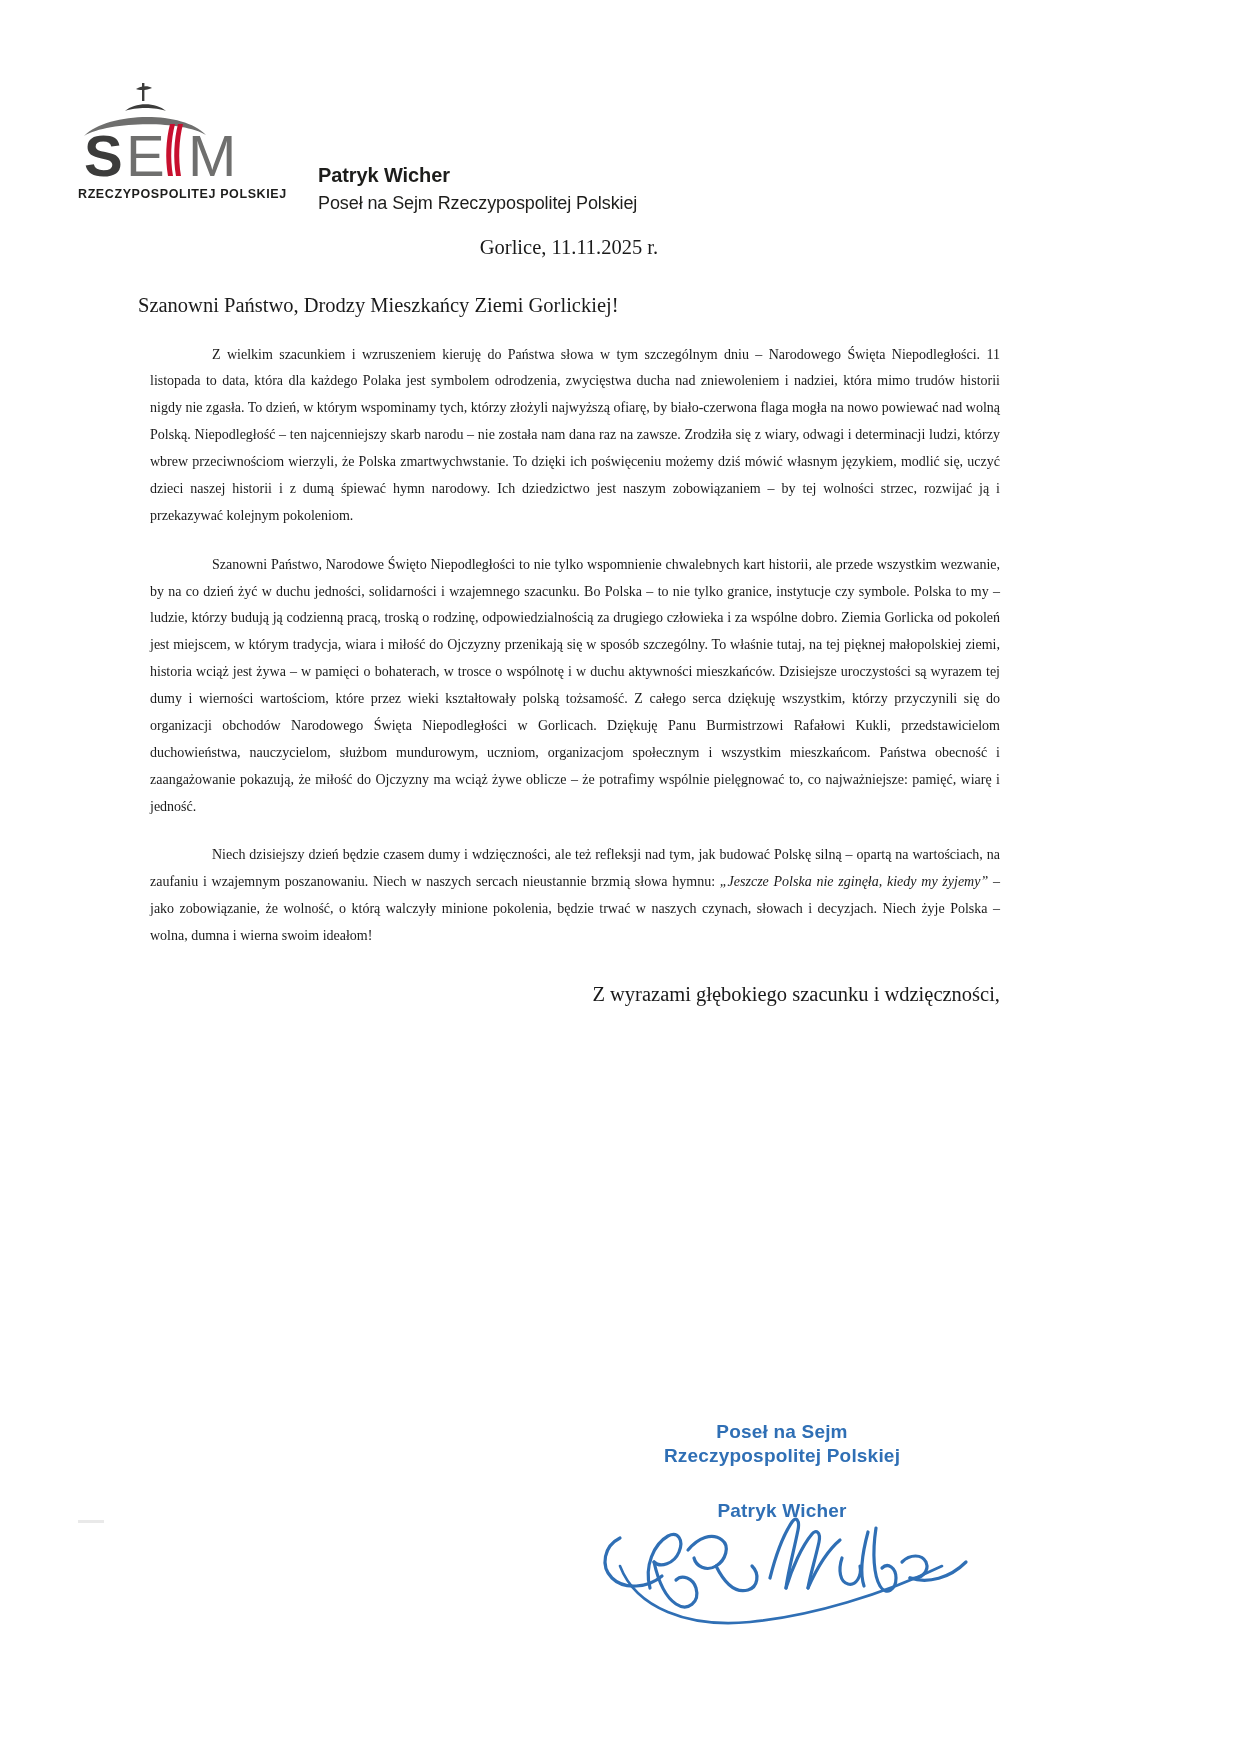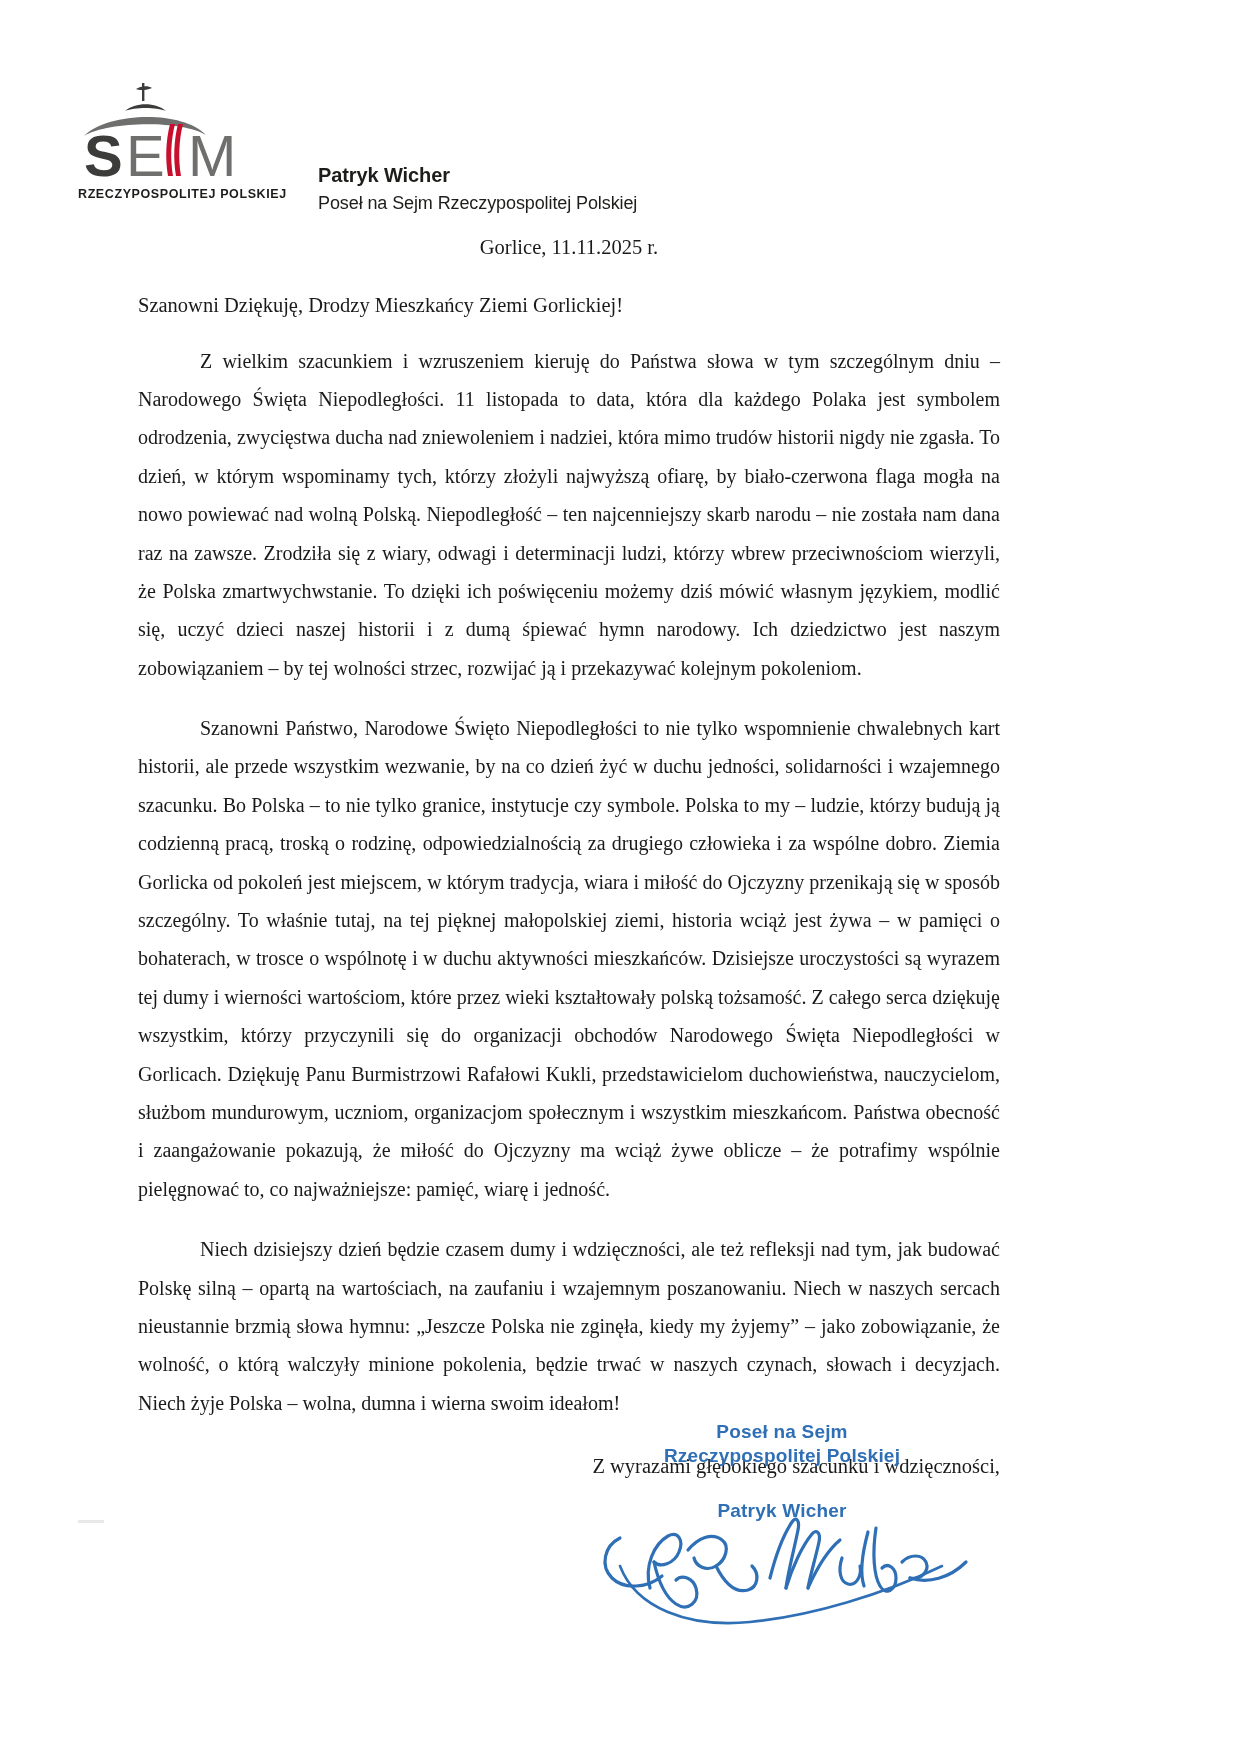--- a/index.html
+++ b/index.html
@@ -76,30 +76,31 @@
     font-size: 20.5px;
     line-height: 1.5;
     margin-bottom: 26px;
   }
   .salutation {
     font-size: 20.5px;
     line-height: 1.6;
     margin-bottom: 20px;
   }
   p.para {
-    font-size: 20px;
+    font-size: 14px;
     line-height: 1.92;
     text-align: justify;
     text-justify: inter-word;
     text-indent: 62px;
-    margin: 0 0 22px 0;
+    margin: 0 0 22px 12px;
     hyphens: none;
   }
   p.para:last-of-type { margin-bottom: 0; }
   .quote-it {
+    font-style: italic;
   }
   .closing {
     font-size: 20.5px;
     line-height: 1.8;
     text-align: right;
     margin-top: 26px;
   }
 
   
   .sign-area {
@@ -168,21 +169,21 @@
     <div class="mp-block">
       <div class="mp-name">Patryk Wicher</div>
       <div class="mp-role">Poseł na Sejm Rzeczypospolitej Polskiej</div>
     </div>
   </div>
 
   <div class="doc-body">
 
     <div class="place-date">Gorlice, 11.11.2025 r.</div>
 
-    <div class="salutation">Szanowni Dziękuję, Drodzy Mieszkańcy Ziemi Gorlickiej!</div>
+    <div class="salutation">Szanowni Państwo, Drodzy Mieszkańcy Ziemi Gorlickiej!</div>
 
     <p class="para">Z wielkim szacunkiem i wzruszeniem kieruję do Państwa słowa w tym szczególnym dniu – Narodowego Święta Niepodległości. 11 listopada to data, która dla każdego Polaka jest symbolem odrodzenia, zwycięstwa ducha nad zniewoleniem i nadziei, która mimo trudów historii nigdy nie zgasła. To dzień, w którym wspominamy tych, którzy złożyli najwyższą ofiarę, by biało-czerwona flaga mogła na nowo powiewać nad wolną Polską. Niepodległość – ten najcenniejszy skarb narodu – nie została nam dana raz na zawsze. Zrodziła się z wiary, odwagi i determinacji ludzi, którzy wbrew przeciwnościom wierzyli, że Polska zmartwychwstanie. To dzięki ich poświęceniu możemy dziś mówić własnym językiem, modlić się, uczyć dzieci naszej historii i z dumą śpiewać hymn narodowy. Ich dziedzictwo jest naszym zobowiązaniem – by tej wolności strzec, rozwijać ją i przekazywać kolejnym pokoleniom.</p>
 
     <p class="para">Szanowni Państwo, Narodowe Święto Niepodległości to nie tylko wspomnienie chwalebnych kart historii, ale przede wszystkim wezwanie, by na co dzień żyć w duchu jedności, solidarności i wzajemnego szacunku. Bo Polska – to nie tylko granice, instytucje czy symbole. Polska to my – ludzie, którzy budują ją codzienną pracą, troską o rodzinę, odpowiedzialnością za drugiego człowieka i za wspólne dobro. Ziemia Gorlicka od pokoleń jest miejscem, w którym tradycja, wiara i miłość do Ojczyzny przenikają się w sposób szczególny. To właśnie tutaj, na tej pięknej małopolskiej ziemi, historia wciąż jest żywa – w pamięci o bohaterach, w trosce o wspólnotę i w duchu aktywności mieszkańców. Dzisiejsze uroczystości są wyrazem tej dumy i wierności wartościom, które przez wieki kształtowały polską tożsamość. Z całego serca dziękuję wszystkim, którzy przyczynili się do organizacji obchodów Narodowego Święta Niepodległości w Gorlicach. Dziękuję Panu Burmistrzowi Rafałowi Kukli, przedstawicielom duchowieństwa, nauczycielom, służbom mundurowym, uczniom, organizacjom społecznym i wszystkim mieszkańcom. Państwa obecność i zaangażowanie pokazują, że miłość do Ojczyzny ma wciąż żywe oblicze – że potrafimy wspólnie pielęgnować to, co najważniejsze: pamięć, wiarę i jedność.</p>
 
     <p class="para">
       <span>Niech dzisiejszy dzień będzie czasem dumy i wdzięczności, ale też refleksji nad tym, jak budować Polskę silną – opartą na wartościach, na zaufaniu i wzajemnym poszanowaniu. Niech w naszych sercach nieustannie brzmią słowa hymnu: </span><span class="quote-it">„Jeszcze Polska nie zginęła, kiedy my żyjemy”</span><span> – jako zobowiązanie, że wolność, o którą walczyły minione pokolenia, będzie trwać w naszych czynach, słowach i decyzjach. Niech żyje Polska – wolna, dumna i wierna swoim ideałom!</span>
     </p>
 
     <div class="closing">Z wyrazami głębokiego szacunku i wdzięczności,</div>

